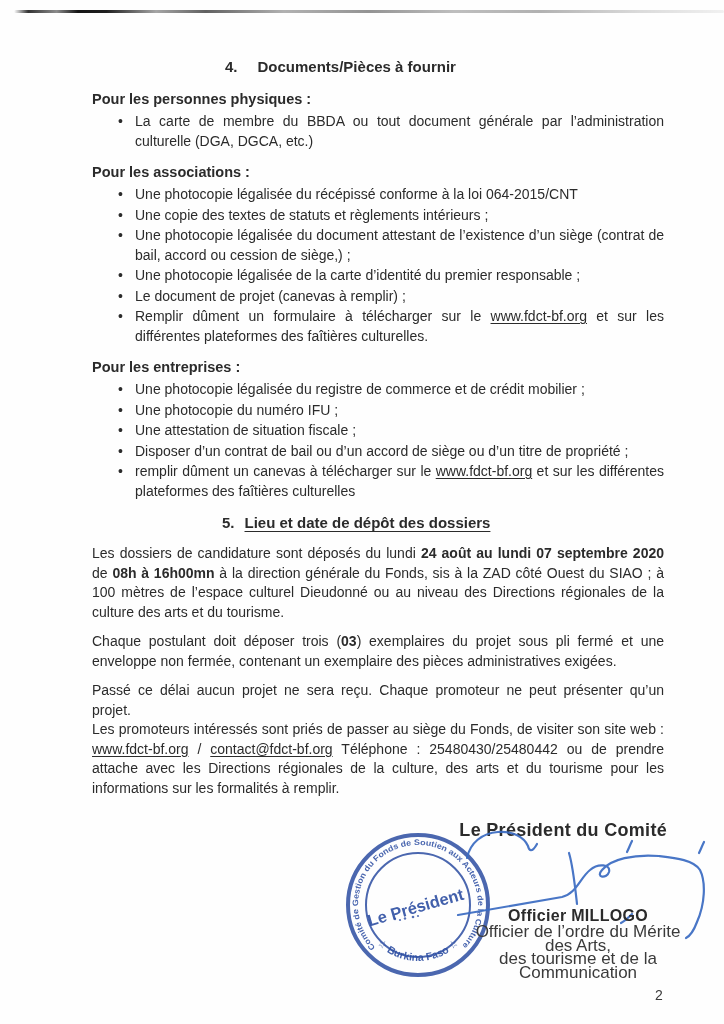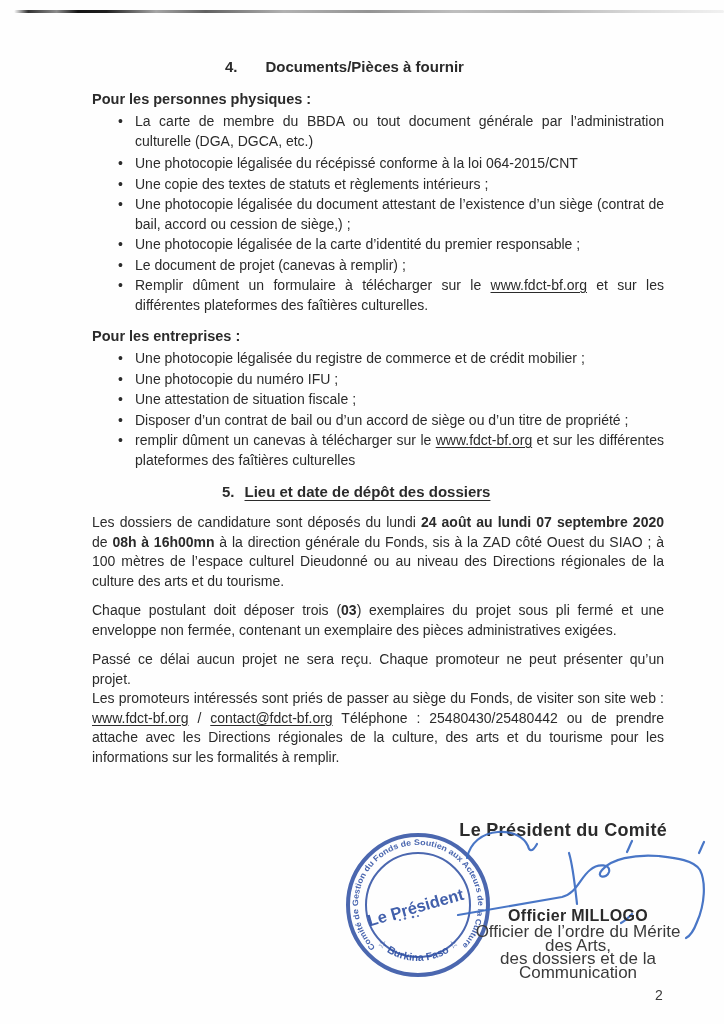--- a/index.html
+++ b/index.html
@@ -25,21 +25,21 @@
   }
   .content {
     position:absolute; left:92px; top:56px; width:572px;
     font-size:14px; line-height:20px;
   }
   .h-num { font-weight:bold; }
   .sec-heading { font-weight:bold; font-size:15px; line-height:22px; }
   .sec4-heading { margin-left:133px; }
   .sec5-heading { margin-left:130px; margin-top:11px; }
   .sec5-heading .h-text { text-decoration:underline; text-underline-offset:3px; margin-left:10px; }
-  .sec4-heading .h-text { margin-left:28px; }
+  .sec4-heading .h-text { margin-left:20px; }
   .group-title { font-weight:bold; font-size:14.5px; margin-top:11px; }
   ul.doc-list { list-style:none; margin-top:3px; }
   ul.doc-list li {
     position:relative; margin-left:43px; padding-right:0;
     text-align:justify; line-height:19.5px; margin-bottom:1px;
   }
   ul.doc-list li::before {
     content:"•"; position:absolute; left:-17px; top:0; font-size:14px;
   }
   .para { text-align:justify; margin-top:10px; line-height:19.5px; }
@@ -67,20 +67,21 @@
 
     <div class="sec-heading sec4-heading">
       <span class="h-num">4.</span><span class="h-text">Documents/Pièces à fournir</span>
     </div>
 
     <div class="group-title">Pour les personnes physiques :</div>
     <ul class="doc-list">
         <li><span>La carte de membre du BBDA ou tout document générale par l’administration culturelle  (DGA, DGCA, etc.)</span></li>
       </ul>
 
+    <div class="group-title">Pour les associations :</div>
     <ul class="doc-list">
         <li><span>Une photocopie légalisée du récépissé conforme à la loi 064-2015/CNT</span></li>
         <li><span>Une copie des textes de statuts et règlements intérieurs&nbsp;;</span></li>
         <li><span>Une photocopie légalisée du document attestant de l’existence d’un siège (contrat de bail, accord ou cession de siège,)&nbsp;;</span></li>
         <li><span>Une photocopie légalisée de la carte d’identité du premier responsable&nbsp;;</span></li>
         <li><span>Le document de projet (canevas à remplir)&nbsp;;</span></li>
         <li><span>Remplir dûment un formulaire à télécharger sur le </span><span style="text-decoration: underline; text-underline-offset: 2px;">www.fdct-bf.org</span><span> et sur les différentes plateformes des faîtières culturelles.</span></li>
       </ul>
 
     <div class="group-title">Pour les entreprises :</div>
@@ -137,18 +138,18 @@
       <path d="M94,103 C130,97 165,91 198,85 C212,82 216,66 226,58 C234,51 247,52 245,60 C243,67 231,66 238,58 C247,47 270,42 295,44 C312,46 330,48 336,58 C342,70 341,92 333,110 C330,118 326,124 322,126"></path>
       <path d="M268,29 C266,33 265,36 263,40"></path>
       <path d="M340,30 C338,34 337,37 335,41"></path>
       <path d="M268,102 C264,106 261,109 257,111"></path>
     </g>
   </svg>
 
   <div class="sig-block">
     <div class="sig-name">Officier MILLOGO</div>
     <div class="sig-sub">Officier de l’ordre du Mérite des Arts,</div>
-    <div class="sig-sub">des dossiers et de la Communication</div>
+    <div class="sig-sub">des tourisme et de la Communication</div>
   </div>
 
   <div class="page-number">2</div>
 
 </div>
 
 </body></html>

